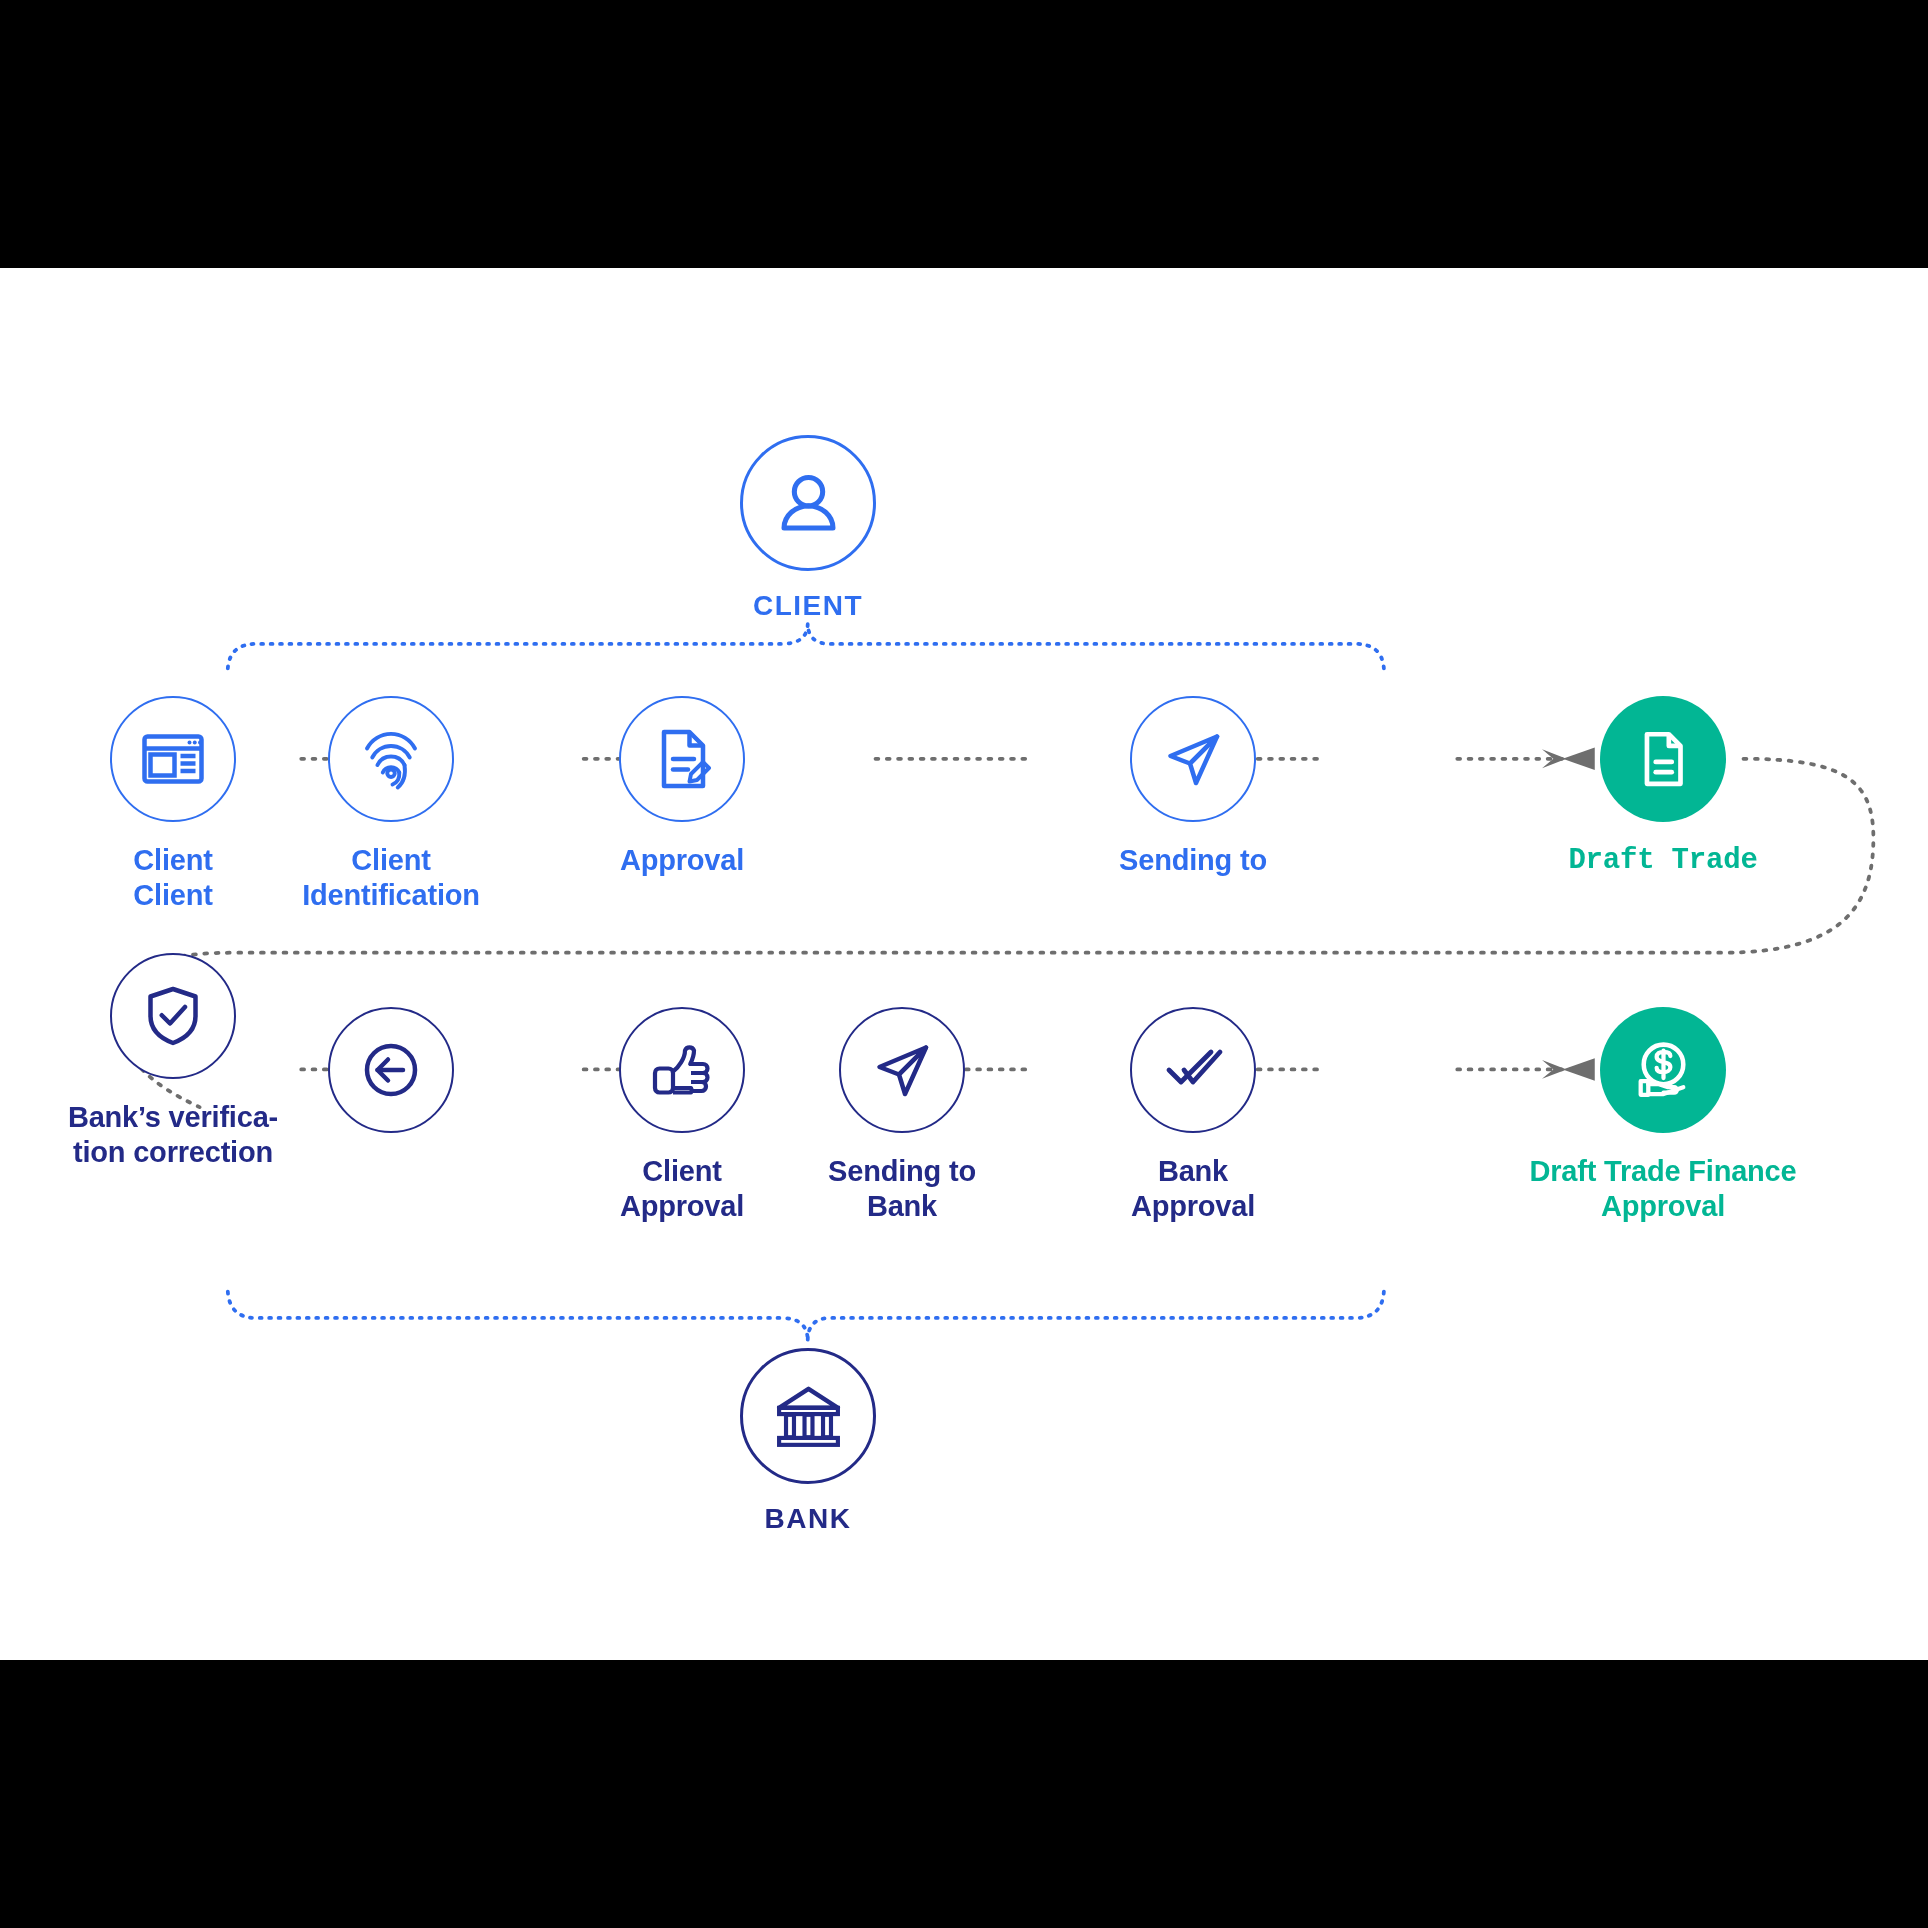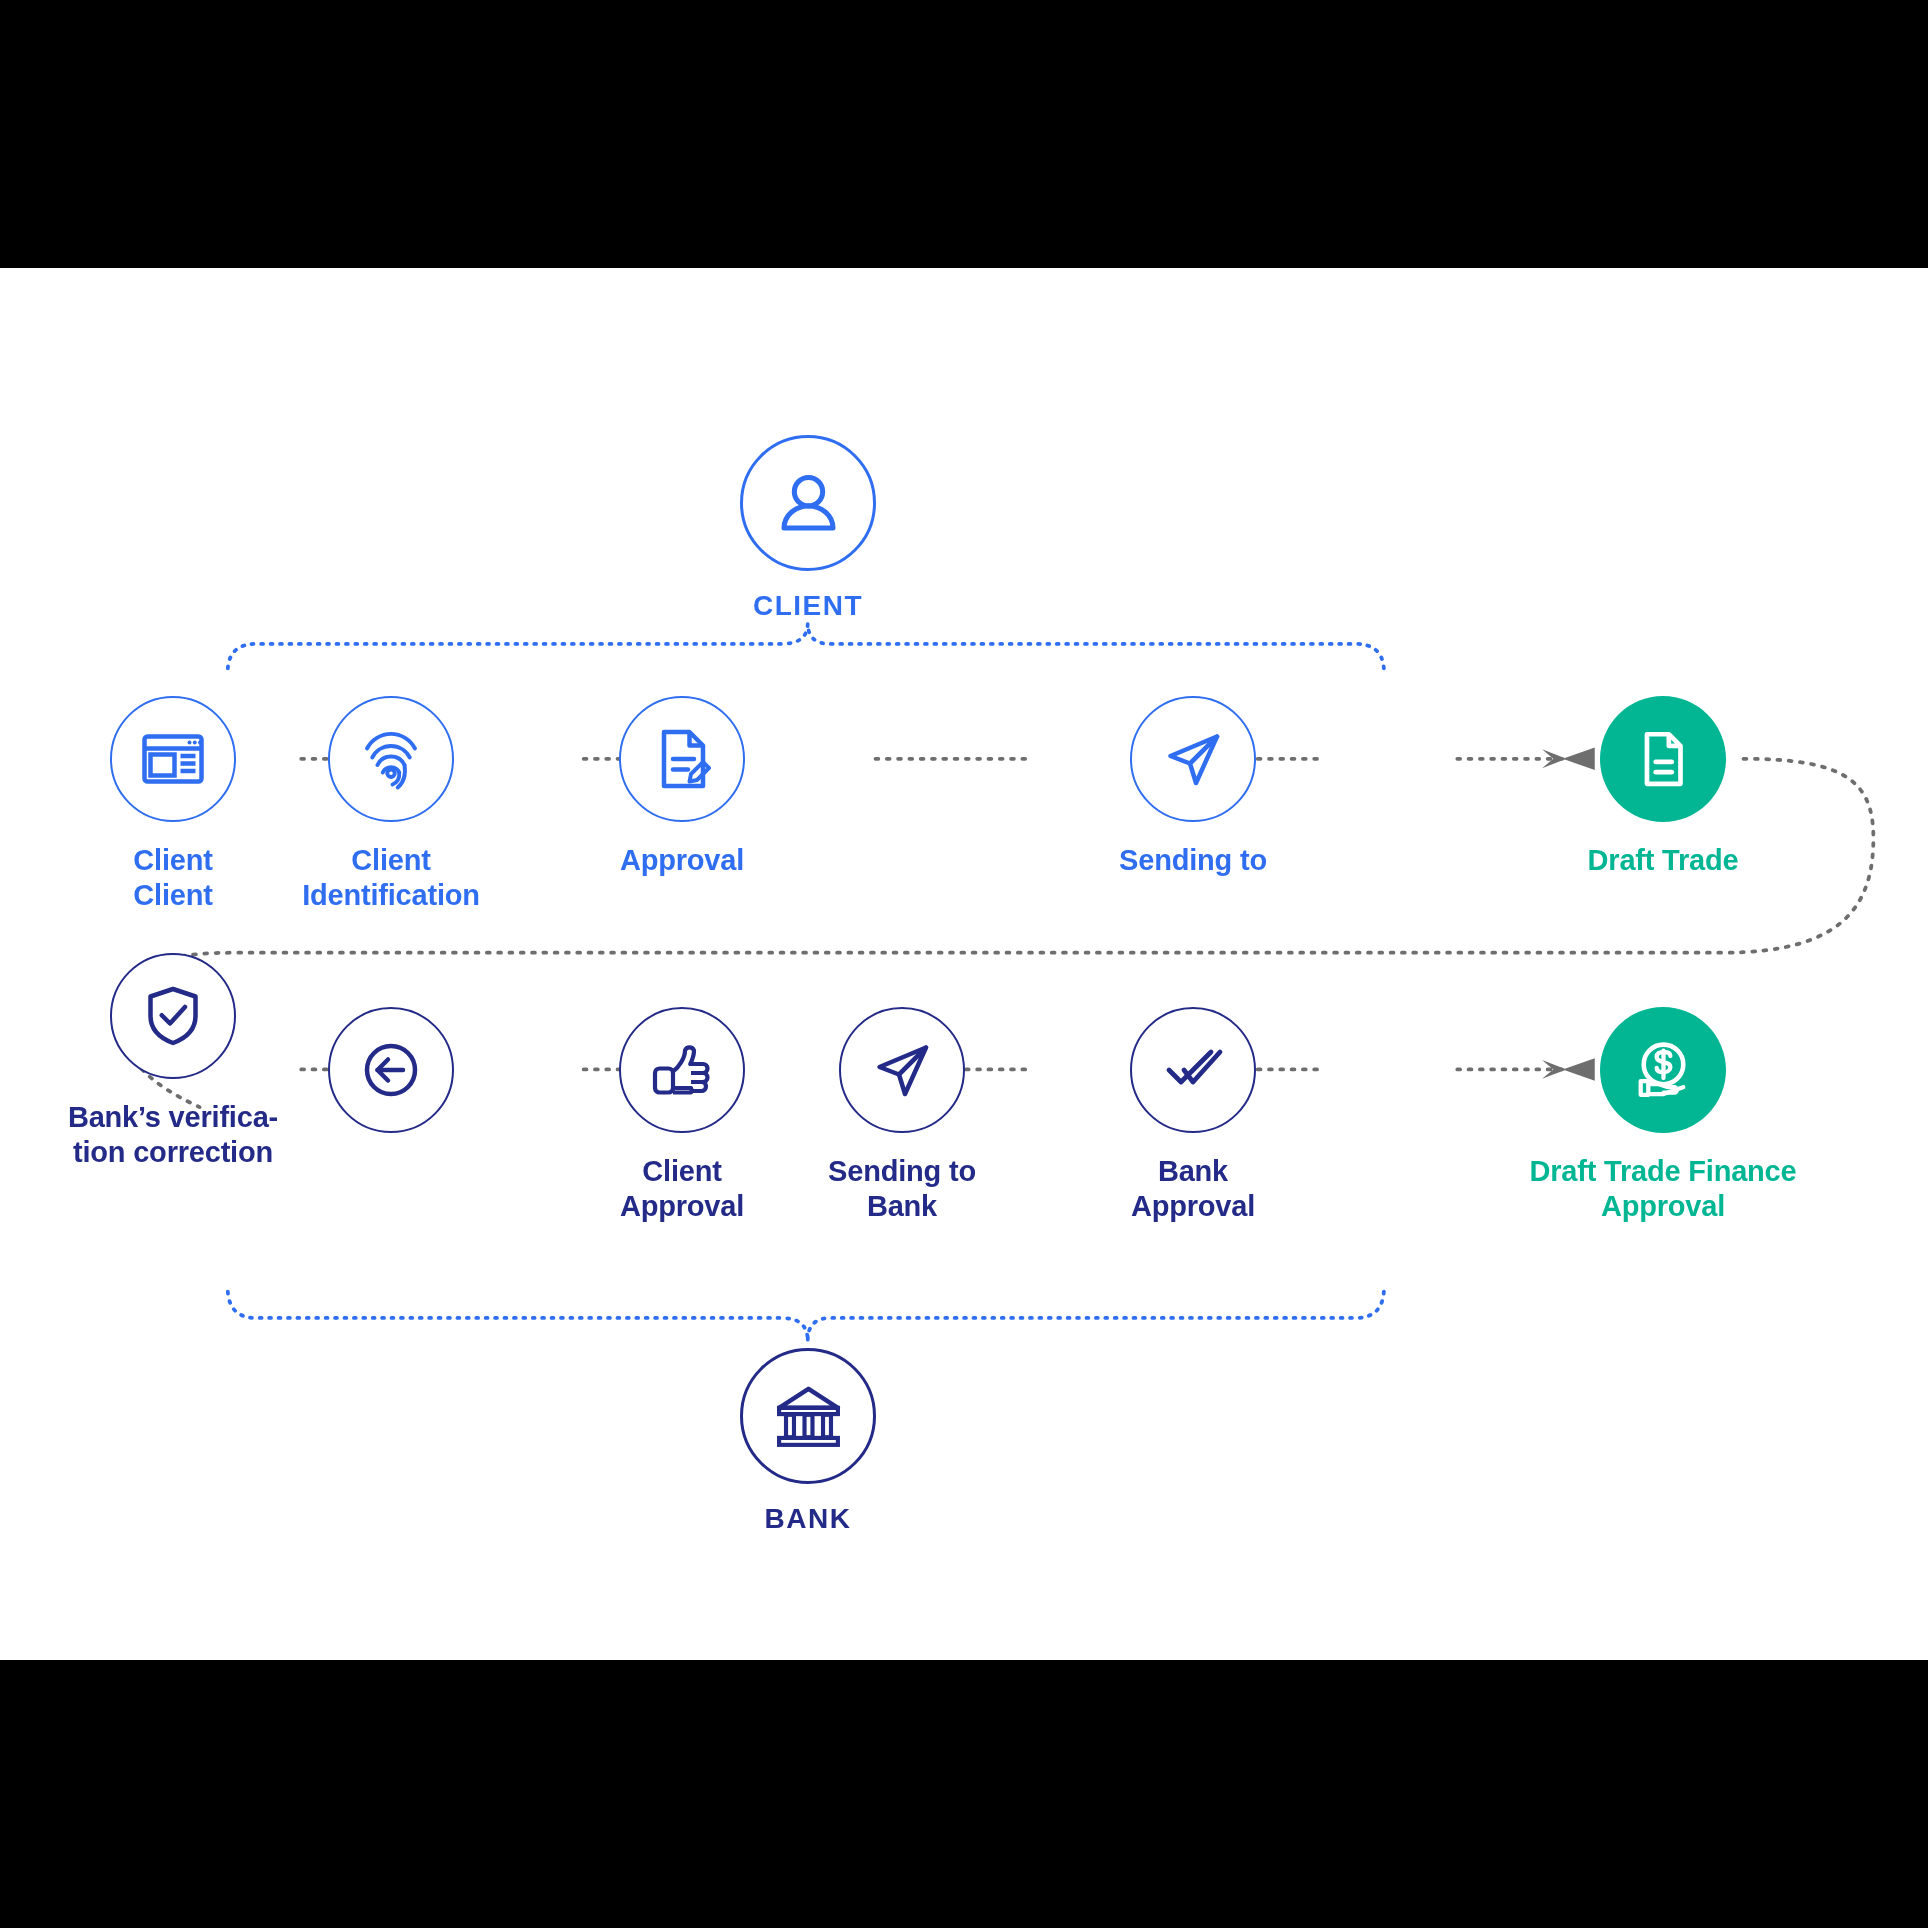--- a/index.html
+++ b/index.html
@@ -229,21 +229,21 @@
       <svg width="72" height="72" viewBox="0 0 48 48">
         <path d="M 40 9 L 9 22 L 22 27 Z" fill="none" stroke="#2f6ef0" stroke-width="3" stroke-linejoin="round"></path>
         <path d="M 40 9 L 22 27 L 26 40 Z" fill="none" stroke="#2f6ef0" stroke-width="3" stroke-linejoin="round"></path>
       </svg>
     </div>
     <div class="label blue">
       <div>Sending to</div>
     </div>
   </div>
 
-  <div class="node" style="left:1522px; top:696px;">
+  <div class="node" style="left:1522px; top:696px;font-family:Liberation Mono, monospace;">
     <div class="circle filled-green">
       <svg width="70" height="70" viewBox="0 0 48 48">
         <path d="M 13 7 h 15 l 8 8 v 26 h -23 Z" fill="none" stroke="#ffffff" stroke-width="3.2" stroke-linejoin="round"></path>
         <path d="M 28 7 v 8 h 8" fill="none" stroke="#ffffff" stroke-width="3.2" stroke-linejoin="round"></path>
         <line x1="19" y1="26" x2="30" y2="26" stroke="#ffffff" stroke-width="3.2" stroke-linecap="round"></line>
         <line x1="19" y1="33" x2="30" y2="33" stroke="#ffffff" stroke-width="3.2" stroke-linecap="round"></line>
       </svg>
     </div>
     <div class="label green">
       <div>Draft Trade</div>

